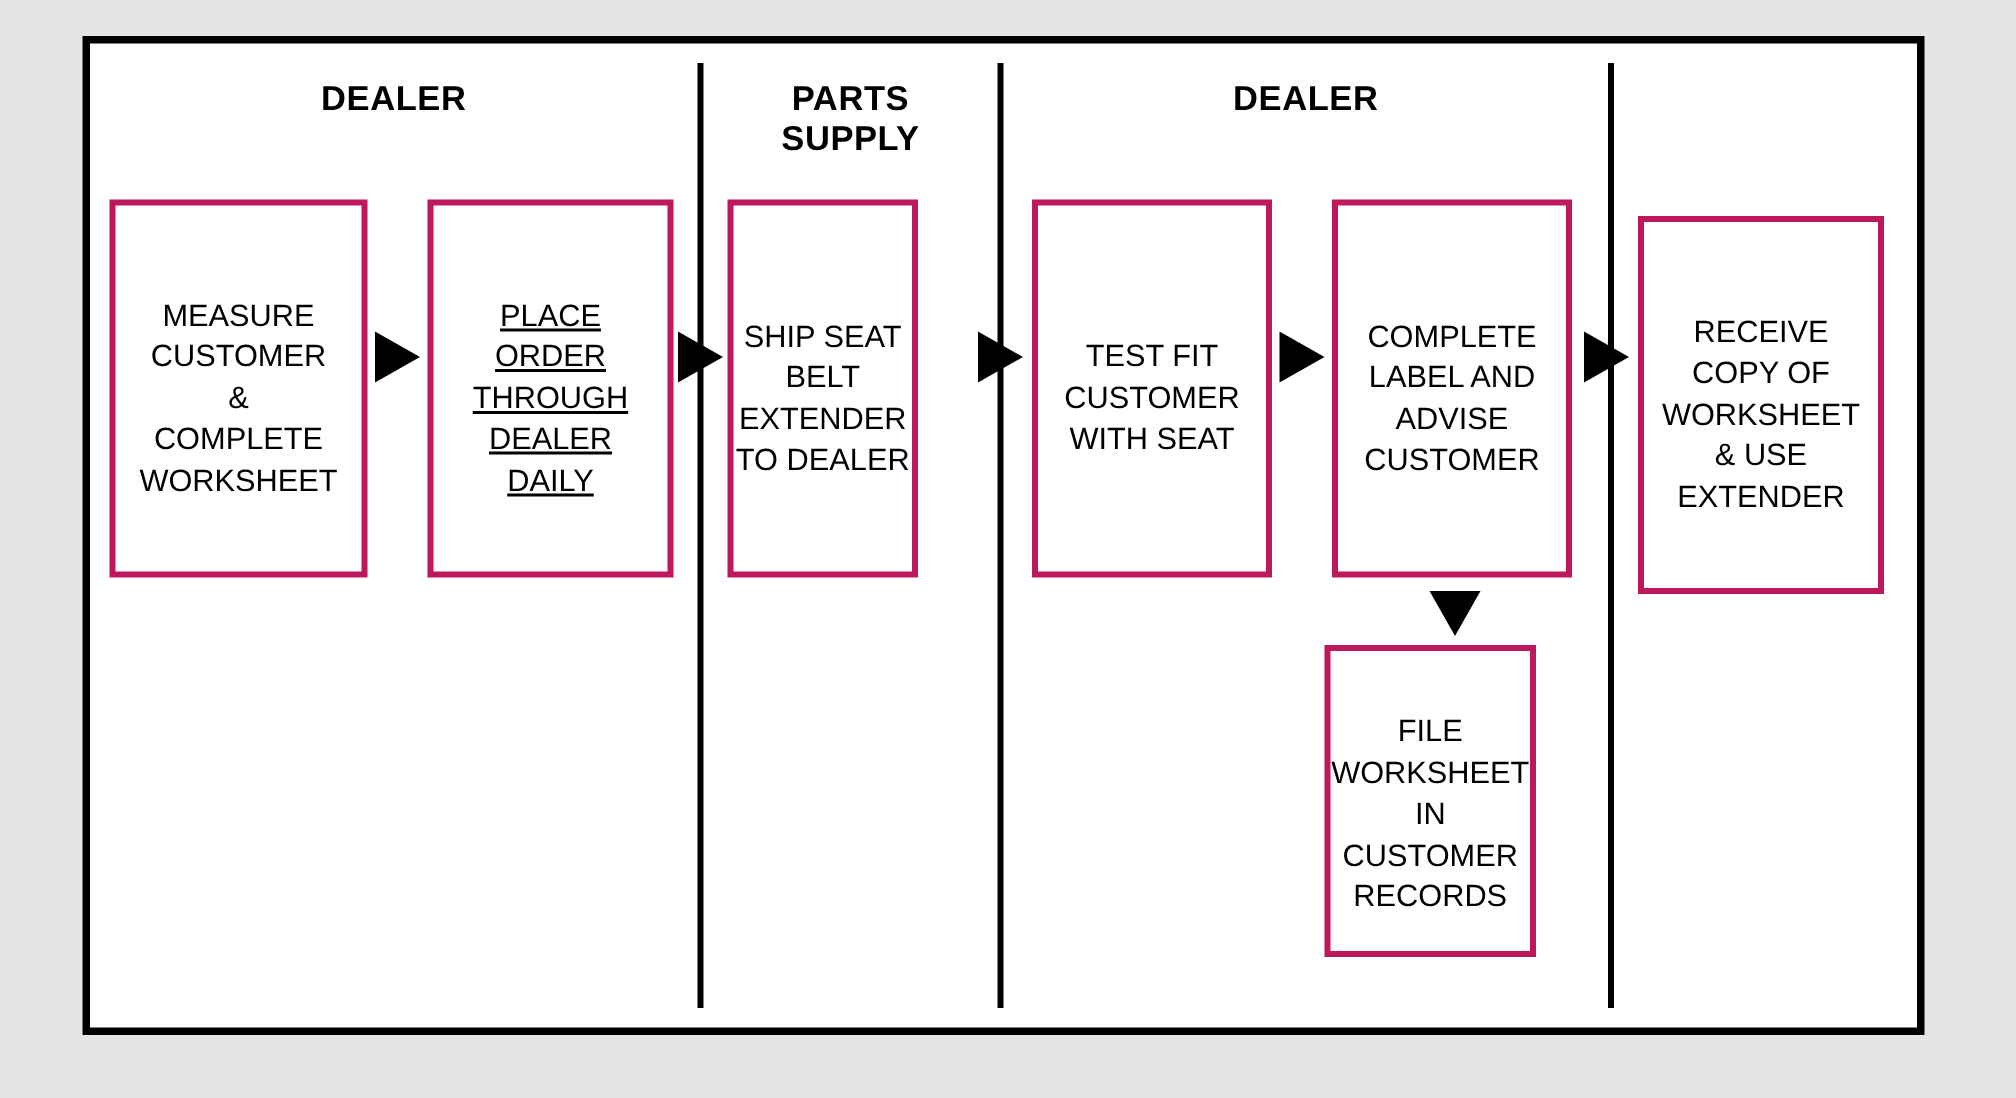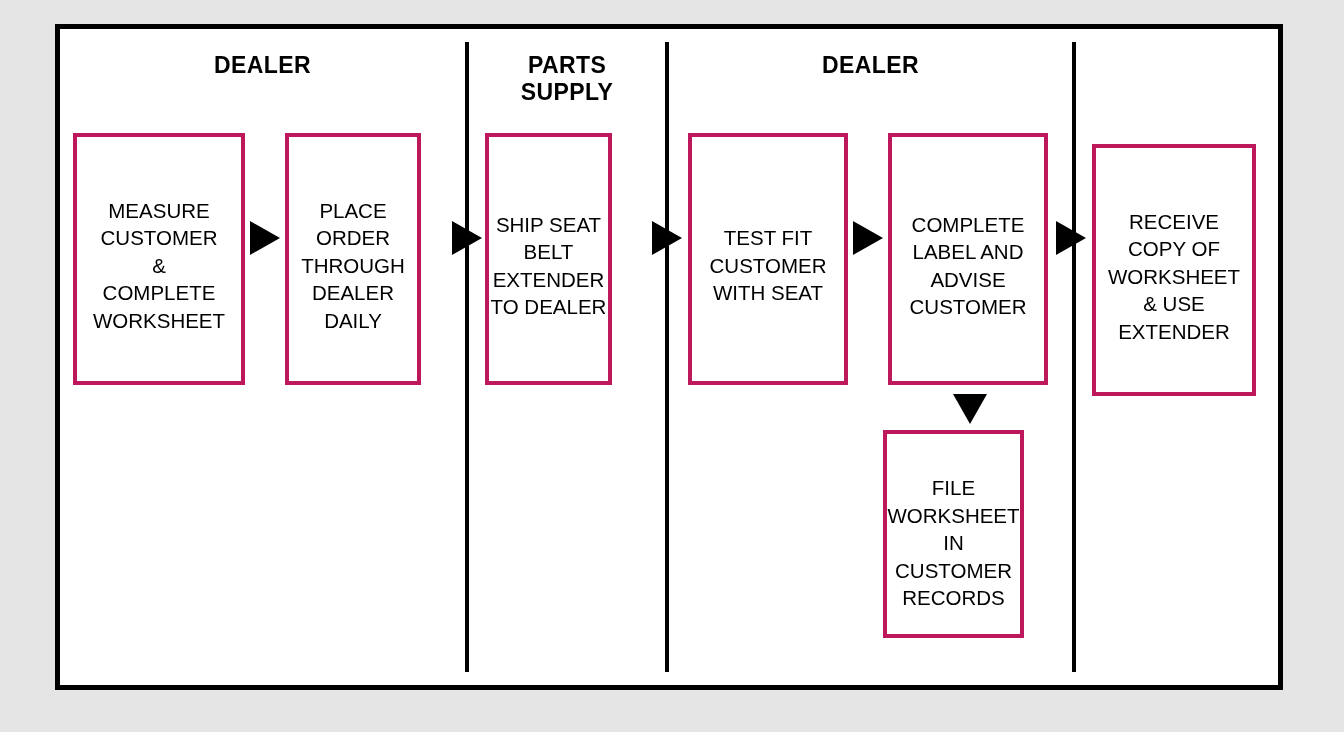--- a/index.html
+++ b/index.html
@@ -110,21 +110,21 @@
   <div class="lane-title" style="left:669px; top:52px; width:403px;">DEALER</div>
 
   <div class="step-box" style="left:73px; top:133px; width:172px; height:252px;">
     <div class="step-label">MEASURE
 CUSTOMER
 &amp;
 COMPLETE
 WORKSHEET</div>
   </div>
 
-  <div class="step-box" style="left:285px; top:133px; width:136px; height:252px;">
+  <div class="step-box" style="left:285px; top:133px; width:164px; height:252px;text-decoration:underline;">
     <div class="step-label">PLACE
 ORDER
 THROUGH
 DEALER
 DAILY</div>
   </div>
 
   <div class="step-box" style="left:485px; top:133px; width:127px; height:252px;">
     <div class="step-label">SHIP SEAT
 BELT

